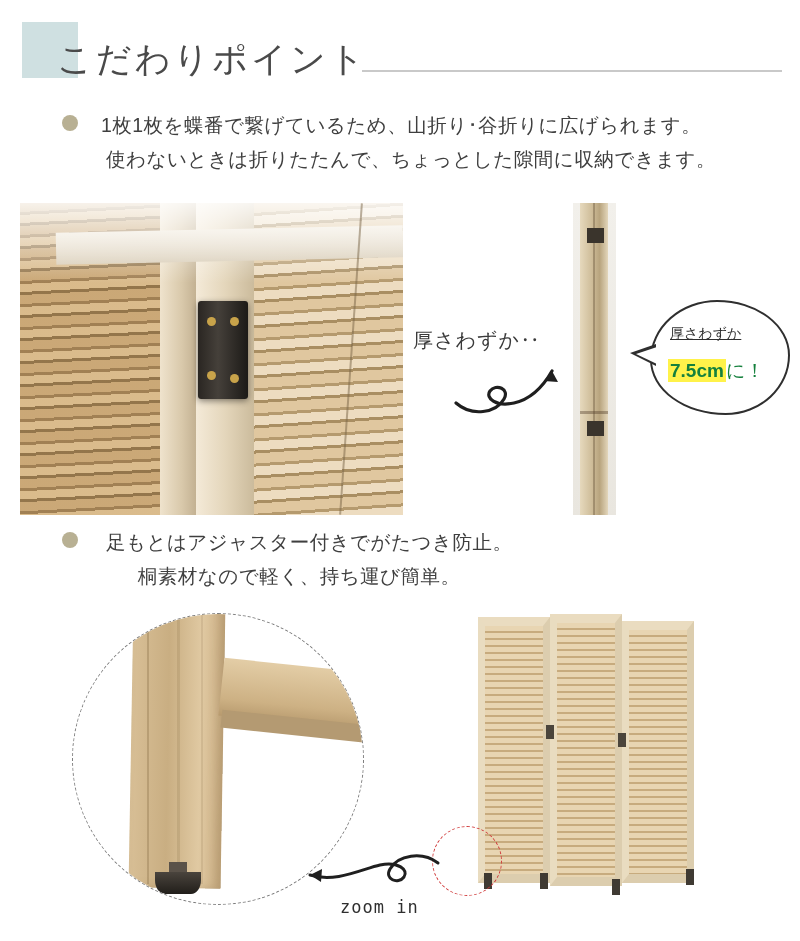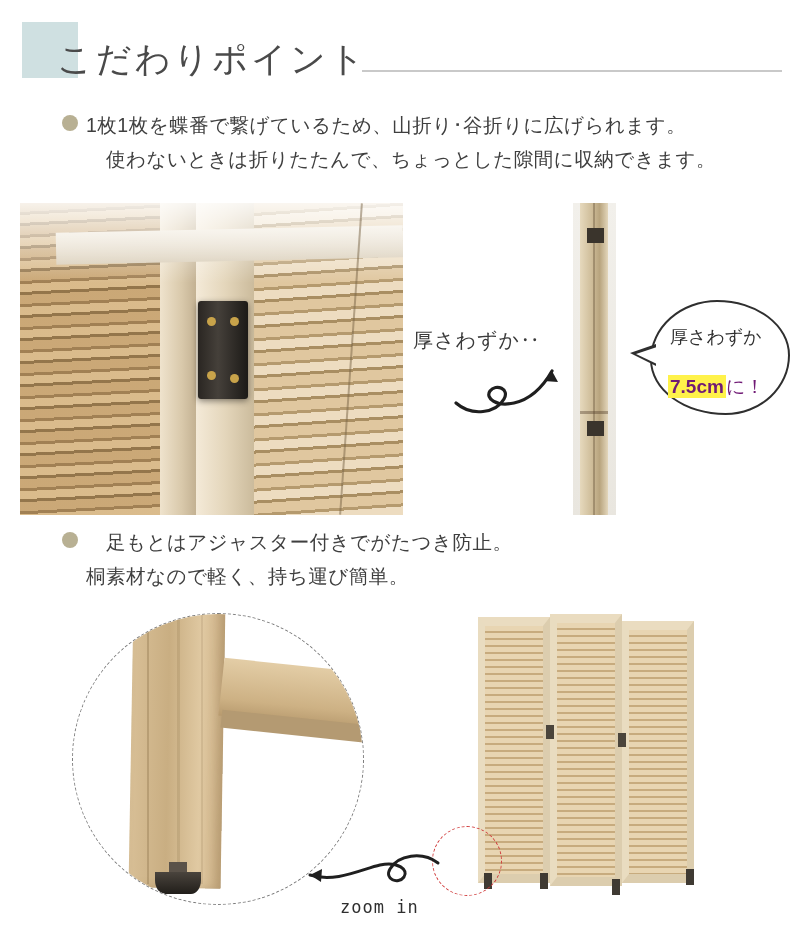--- a/index.html
+++ b/index.html
@@ -47,20 +47,21 @@
     left: 362px;
     top: 70px;
     width: 420px;
     height: 2px;
     background: #c9c9c9;
   }
 
   
   .bullet-block {
     position: absolute;
+    text-align: center;
   }
   .bullet-dot {
     position: absolute;
     left: 0;
     top: 7px;
     width: 16px;
     height: 16px;
     border-radius: 50%;
     background: #b8b093;
   }
@@ -254,29 +255,30 @@
     left: -14px;
     top: 47px;
     width: 0; height: 0;
     border-top: 7px solid transparent;
     border-bottom: 10px solid transparent;
     border-right: 21px solid #ffffff;
   }
   .bubble-line1 {
     position: absolute;
     left: 20px; top: 25px;
-    font-size: 18px;
+    font-size: 14px;
     color: #2f2f2f;
     white-space: nowrap;
+    text-decoration: underline;
   }
   .bubble-line2 {
     position: absolute;
-    left: 18px; top: 74px;
+    left: 18px; top: 58px;
     font-size: 19px;
-    color: #701a75;
+    color: #15803d;
     white-space: nowrap;
     text-align: right;
   }
   .hl {
     background: #fff24a;
     padding: 1px 2px;
     font-weight: 600;
   }
 
   

